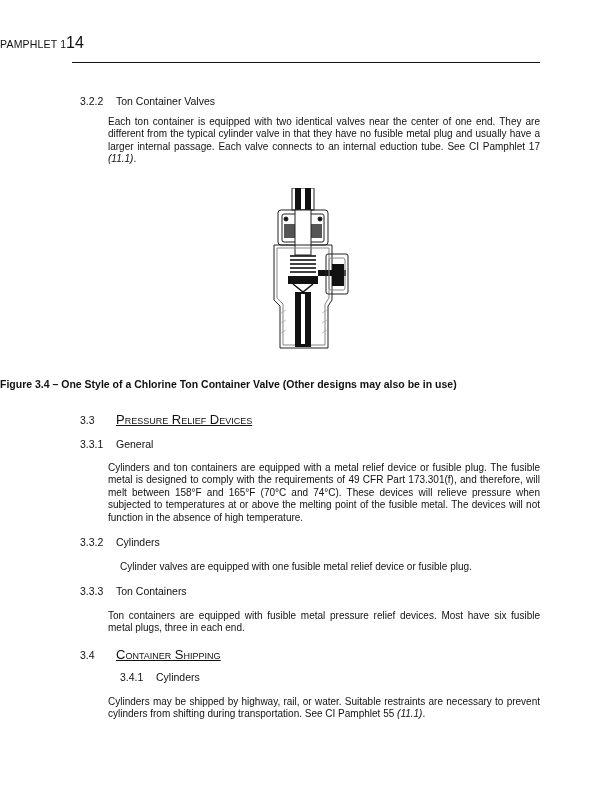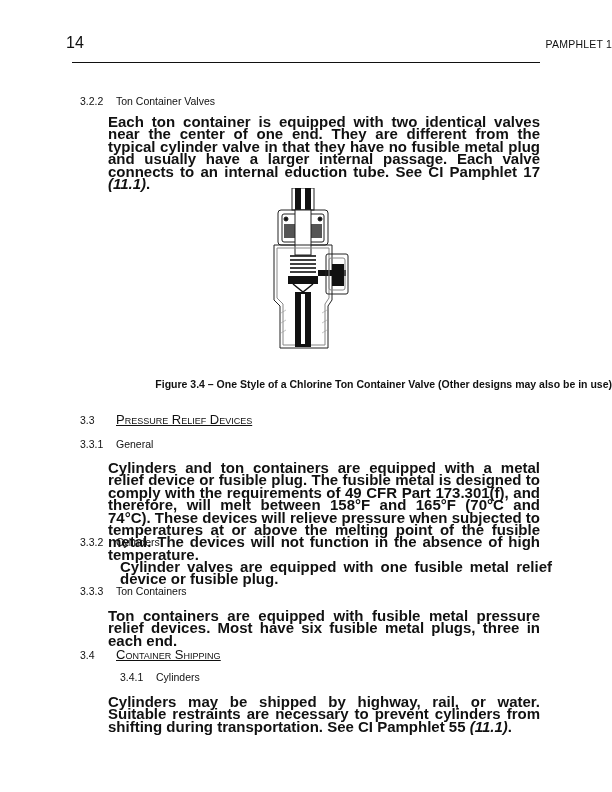--- a/index.html
+++ b/index.html
@@ -1,27 +1,27 @@
 <!DOCTYPE html>
 <html><head>
 <meta charset="utf-8">
 <style>
   html, body { margin: 0; padding: 0; background: #ffffff; }
   body { width: 612px; height: 792px; position: relative; overflow: hidden;
          font-family: "Liberation Sans", sans-serif; color: #111; }
   .page-num { position: absolute; left: 66px; top: 34px; font-size: 16px; }
-  .running-head { position: absolute; left: 0; width: 612px; top: 38px; text-align: right; font-size: 10.5px; letter-spacing: 0.2px; }
+  .running-head { position: absolute; left: 0; width: 612px; top: 38px; text-align: left; font-size: 10.5px; letter-spacing: 0.2px; }
   .rule { position: absolute; left: 72px; top: 62px; width: 468px; height: 1px; background: #111; }
   .heading { position: absolute; left: 80px; font-size: 10.5px; white-space: nowrap; }
   .heading .num { display: inline-block; width: 36px; }
   .smallcaps { text-decoration: underline; font-variant: small-caps; font-size: 13px; }
-  .para { position: absolute; left: 108px; width: 432px; font-size: 15px; line-height: 12.4px; text-align: justify; font-weight: bold; }
+  .para { position: absolute; left: 108px; width: 432px; font-size: 10px; line-height: 12.4px; text-align: justify; }
   .para i { font-style: italic; }
   .figure { position: absolute; left: 250px; top: 188px; width: 110px; height: 175px; }
-  .caption { position: absolute; left: 0; width: 612px; top: 378px; text-align: right; font-size: 10.5px; font-weight: bold; }
+  .caption { position: absolute; left: 0; width: 564px; top: 378px; text-align: left; font-size: 10.5px; font-weight: bold; }
 </style>
 </head>
 <body>
 
 <div class="page-num">14</div>
 <div class="running-head">PAMPHLET 1</div>
 <div class="rule"></div>
 
 <div class="heading" style="top:95px;">
   <span class="num">3.2.2</span><span>Ton Container Valves</span>

